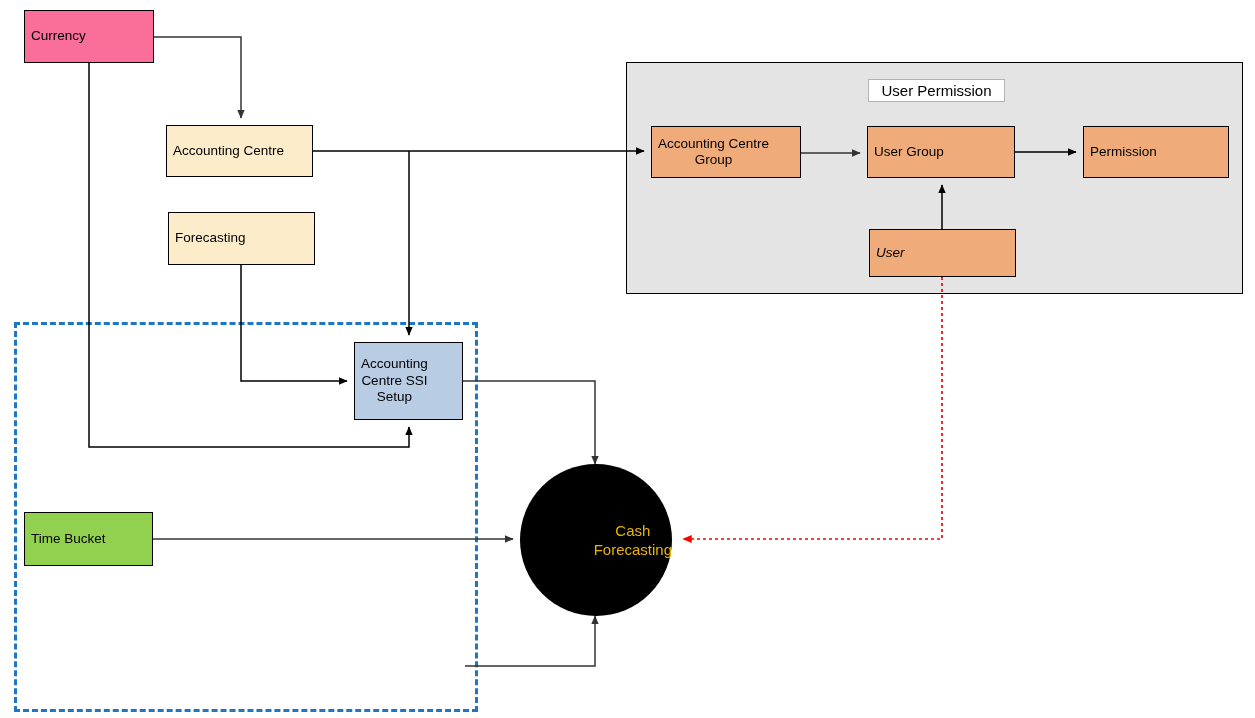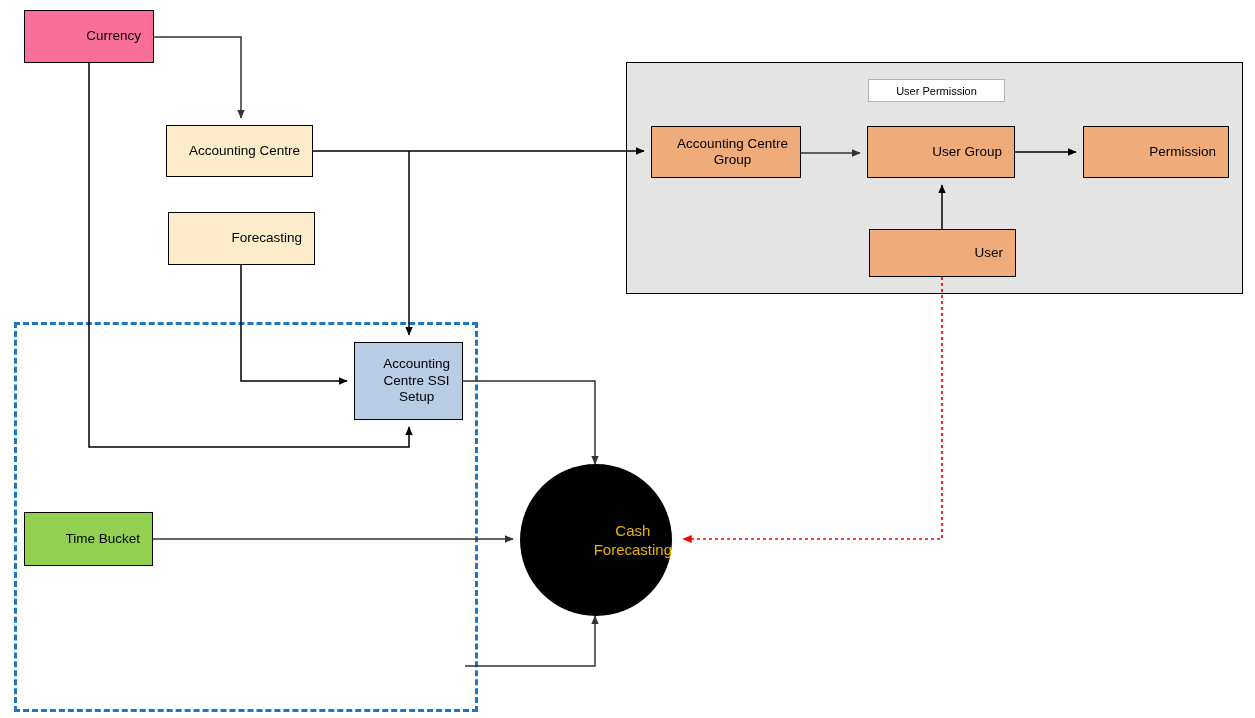--- a/index.html
+++ b/index.html
@@ -23,44 +23,44 @@
     top: 0;
     width: 1255px;
     height: 718px;
     pointer-events: none;
   }
   .node {
     position: absolute;
     box-sizing: border-box;
     display: flex;
     align-items: center;
-    justify-content: flex-end;
+    justify-content: flex-start;
     text-align: center;
     line-height: 1.22;
     color: #000000;
     border: 1.4px solid #000000;
     font-size: 13.5px;
-    padding: 0 12px;
+    padding: 0 6px;
   }
   .node-label { pointer-events: none; white-space: pre-line; }
   .group-box {
     position: absolute;
     box-sizing: border-box;
     background: #e4e4e4;
     border: 1.6px solid #000000;
   }
   .group-title {
     position: absolute;
     box-sizing: border-box;
     background: #ffffff;
     border: 1px solid #b4b4b4;
     display: flex;
     align-items: center;
     justify-content: center;
-    font-size: 11px;
+    font-size: 15px;
     color: #000000;
   }
   .dashed-region {
     position: absolute;
     box-sizing: border-box;
     border: 3px dashed #1f77c4;
     background: transparent;
   }
   .circle-node {
     position: absolute;
@@ -162,17 +162,17 @@
   </div>
 
   <div class="node" style="left:1083px; top:126px; width:146px; height:52px; background:#f0ab7a;">
     <span class="node-label">Permission</span>
   </div>
 
   <div class="node" style="left:867px; top:126px; width:148px; height:52px; background:#f0ab7a;">
     <span class="node-label">User Group</span>
   </div>
 
-  <div class="node" style="left:869px; top:229px; width:147px; height:48px; background:#f0ab7a;">
+  <div class="node" style="left:869px; top:229px; width:147px; height:48px; background:#f0ab7a;font-style:italic;">
     <span class="node-label">User</span>
   </div>
 
 </div>
 
 </body></html>

